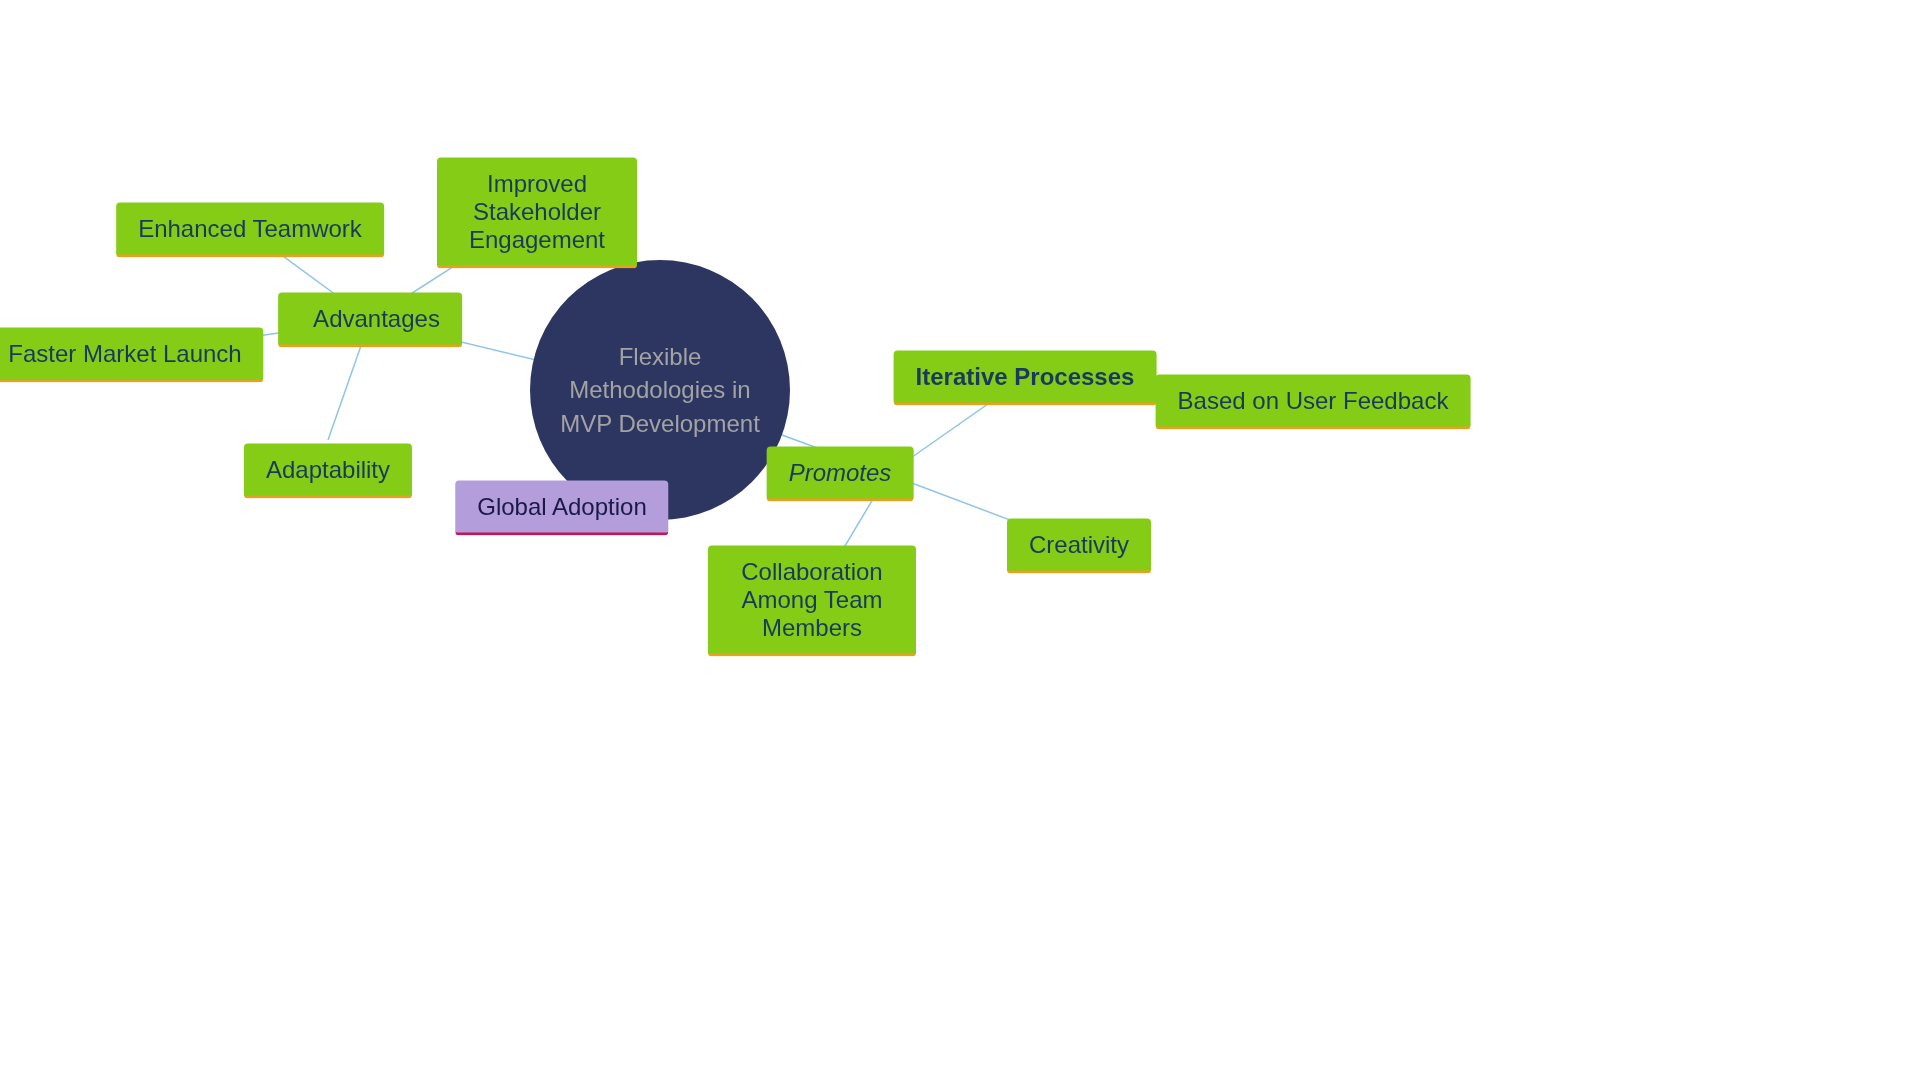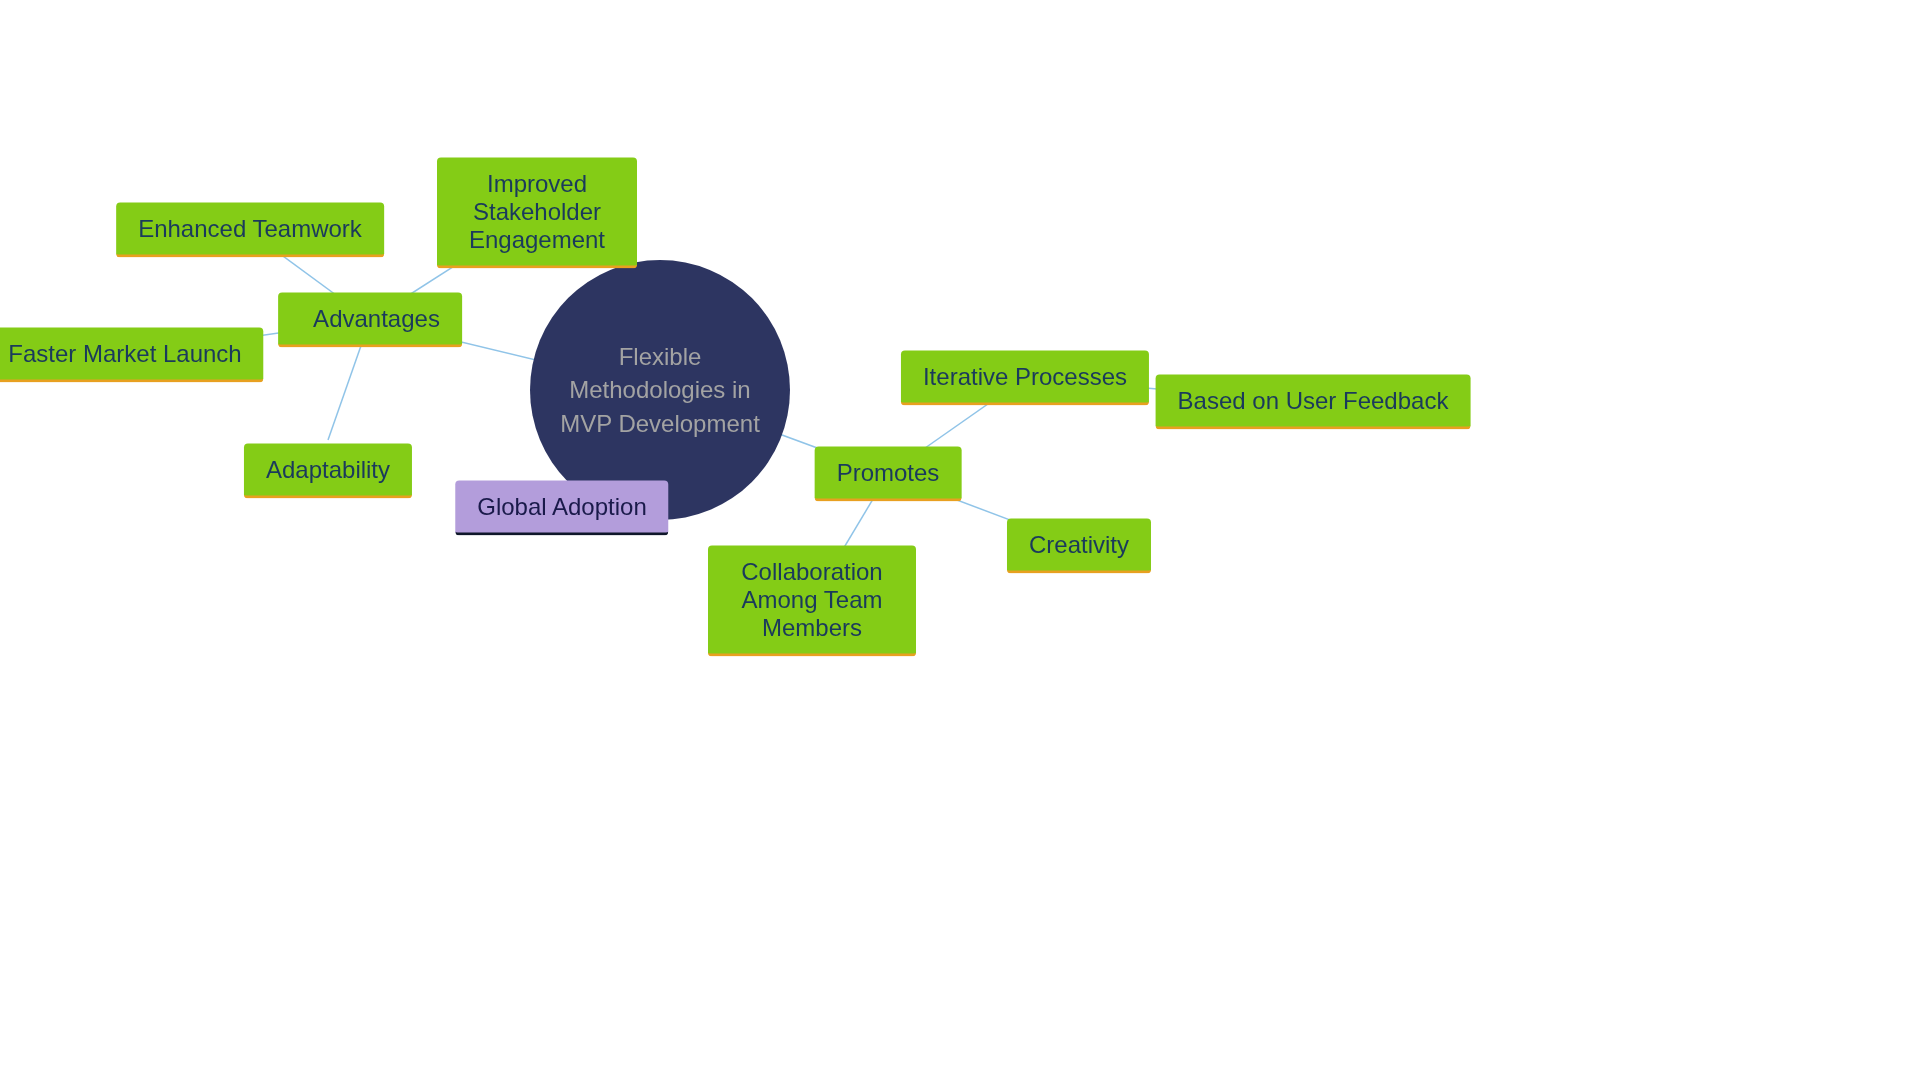--- a/index.html
+++ b/index.html
@@ -88,29 +88,29 @@
 </div>
 
 <div class="branch-node" style="left: 328px; top: 440px; margin-top: 31px;">
   <span>Adaptability</span>
 </div>
 
 <div class="branch-node" style="left: 537px; top: 213px; width: 200px;">
   <span>Improved Stakeholder Engagement</span>
 </div>
 
-<div class="branch-node" style="left: 562px; top: 508px; background: #b39ddb; border-bottom: 3px solid #0f172a; color: #1a1a4a;">
+<div class="branch-node" style="left: 562px; top: 508px; background: #b39ddb; border-bottom: 3px solid #be185d; color: #1a1a4a;">
   <span>Global Adoption</span>
 </div>
 
-<div class="branch-node" style="left: 888px; top: 474px;">
+<div class="branch-node" style="left: 840px; top: 474px; font-style: italic;">
   <span>Promotes</span>
 </div>
 
-<div class="branch-node" style="left: 1025px; top: 378px;">
+<div class="branch-node" style="left: 1025px; top: 378px; font-weight: bold;">
   <span>Iterative Processes</span>
 </div>
 
 <div class="branch-node" style="left: 1079px; top: 546px;">
   <span>Creativity</span>
 </div>
 
 <div class="branch-node" style="left: 812px; top: 601px; width: 208px;">
   <span>Collaboration Among Team Members</span>
 </div>

